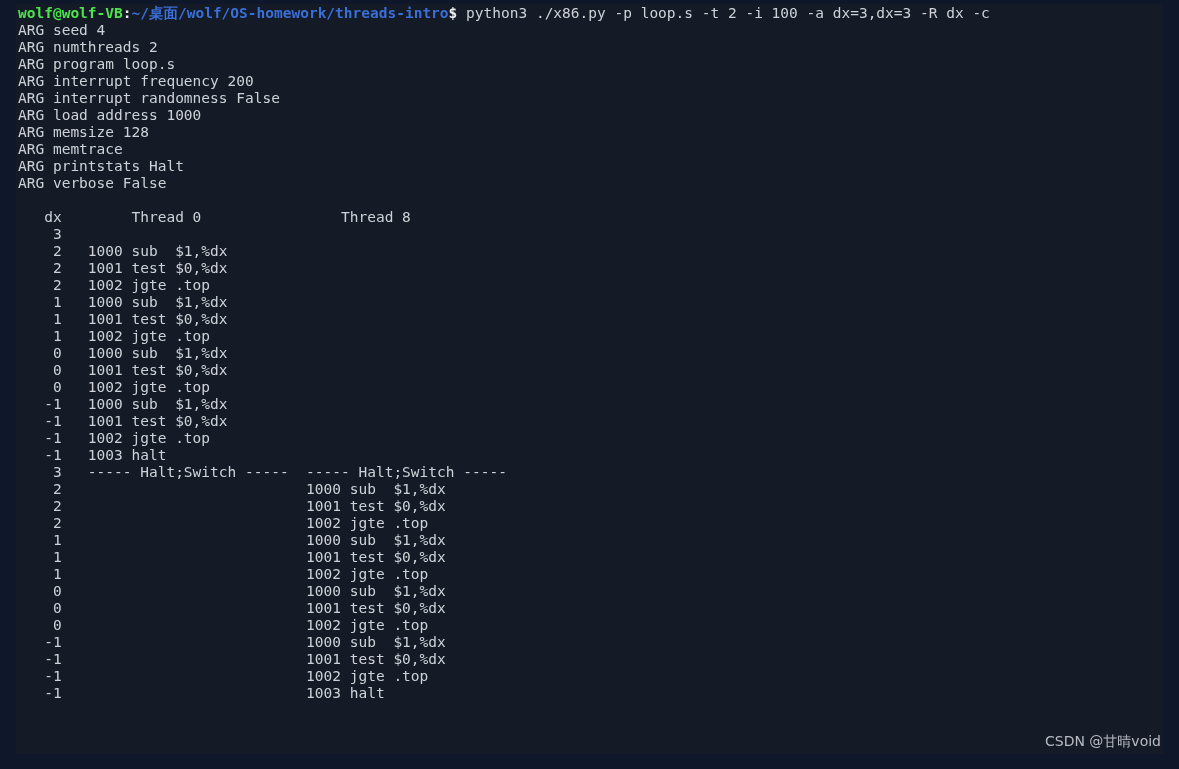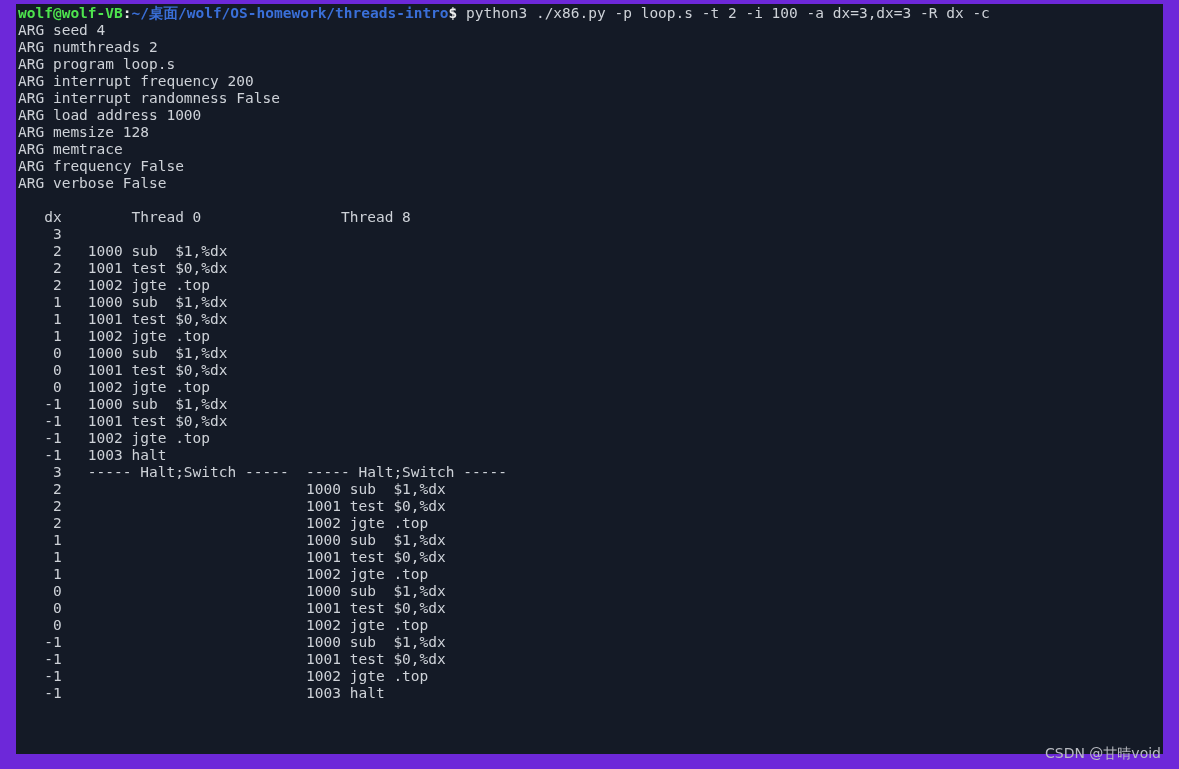--- a/index.html
+++ b/index.html
@@ -11,21 +11,21 @@
     height: 769px;
     overflow: hidden;
   }
   body {
     font-family: "DejaVu Sans Mono", "Liberation Mono", monospace;
   }
   #screen {
     position: relative;
     width: 1179px;
     height: 769px;
-    background: #6d28d9;
+    background: #0f172a;
   }
   #terminal {
     position: absolute;
     left: 16px;
     top: 4px;
     width: 1147px;
     height: 750px;
     background: #141a26;
     overflow: hidden;
   }
@@ -45,21 +45,21 @@
   }
   .c-user   { color: #4ee44e; font-weight: bold; }
   .c-punct  { color: #e8e8e8; font-weight: bold; }
   .c-path   { color: #3a6fd8; font-weight: bold; }
   .c-dollar { color: #f0f0f0; font-weight: bold; }
   .c-cmd    { color: #ced2d8; font-weight: normal; }
   .body-txt { color: #ced2d8; }
   #watermark {
     position: absolute;
     right: 18px;
-    bottom: 6px;
+    bottom: 18px;
     font-family: "DejaVu Sans", "Liberation Sans", sans-serif;
     font-size: 14px;
     color: #b9bcc2;
     white-space: pre;
     z-index: 5;
   }
 </style>
 </head>
 <body>
 
@@ -71,21 +71,21 @@
 
     <div id="arg-block">
         <div class="tline body-txt">ARG seed 4</div>
         <div class="tline body-txt">ARG numthreads 2</div>
         <div class="tline body-txt">ARG program loop.s</div>
         <div class="tline body-txt">ARG interrupt frequency 200</div>
         <div class="tline body-txt">ARG interrupt randomness False</div>
         <div class="tline body-txt">ARG load address 1000</div>
         <div class="tline body-txt">ARG memsize 128</div>
         <div class="tline body-txt">ARG memtrace</div>
-        <div class="tline body-txt">ARG frequency False</div>
+        <div class="tline body-txt">ARG printstats Halt</div>
         <div class="tline body-txt">ARG verbose False</div>
       </div>
 
     <div class="tline">&nbsp;</div>
 
     <div class="tline body-txt">   dx        Thread 0                Thread 8</div>
 
     <div id="trace-block">
         <div class="tline body-txt">    3</div>
         <div class="tline body-txt">    2   1000 sub  $1,%dx</div>

